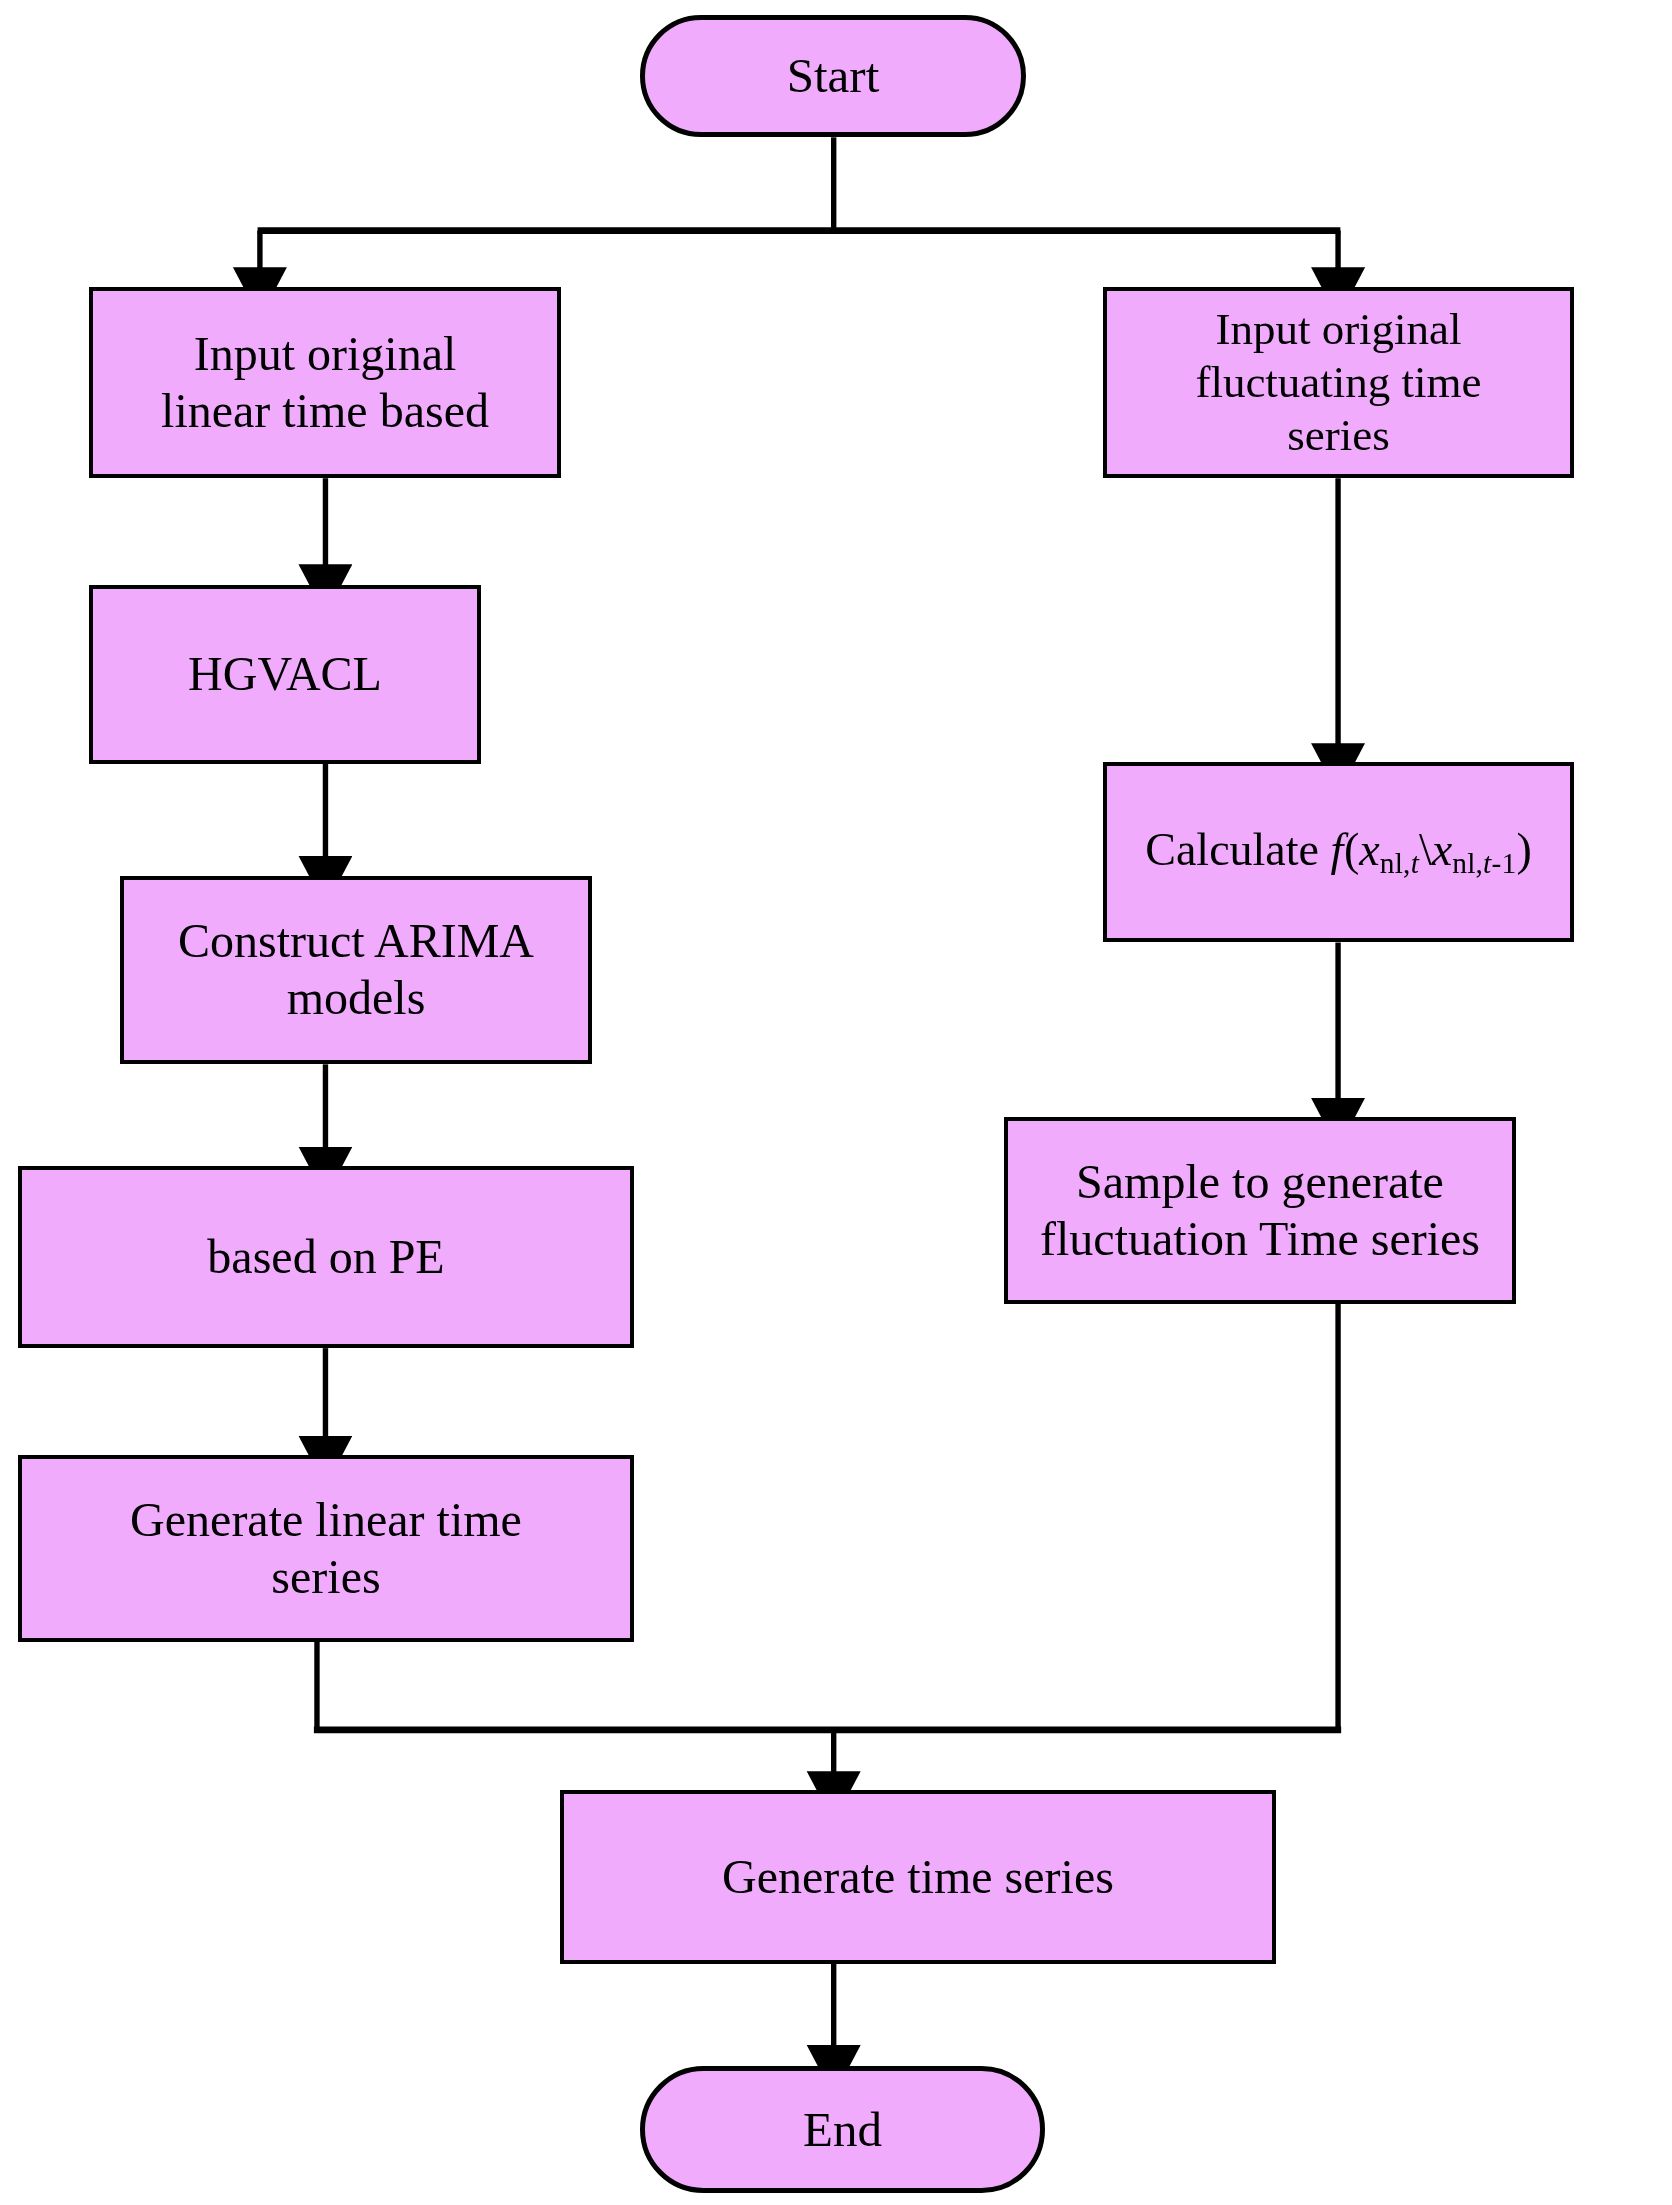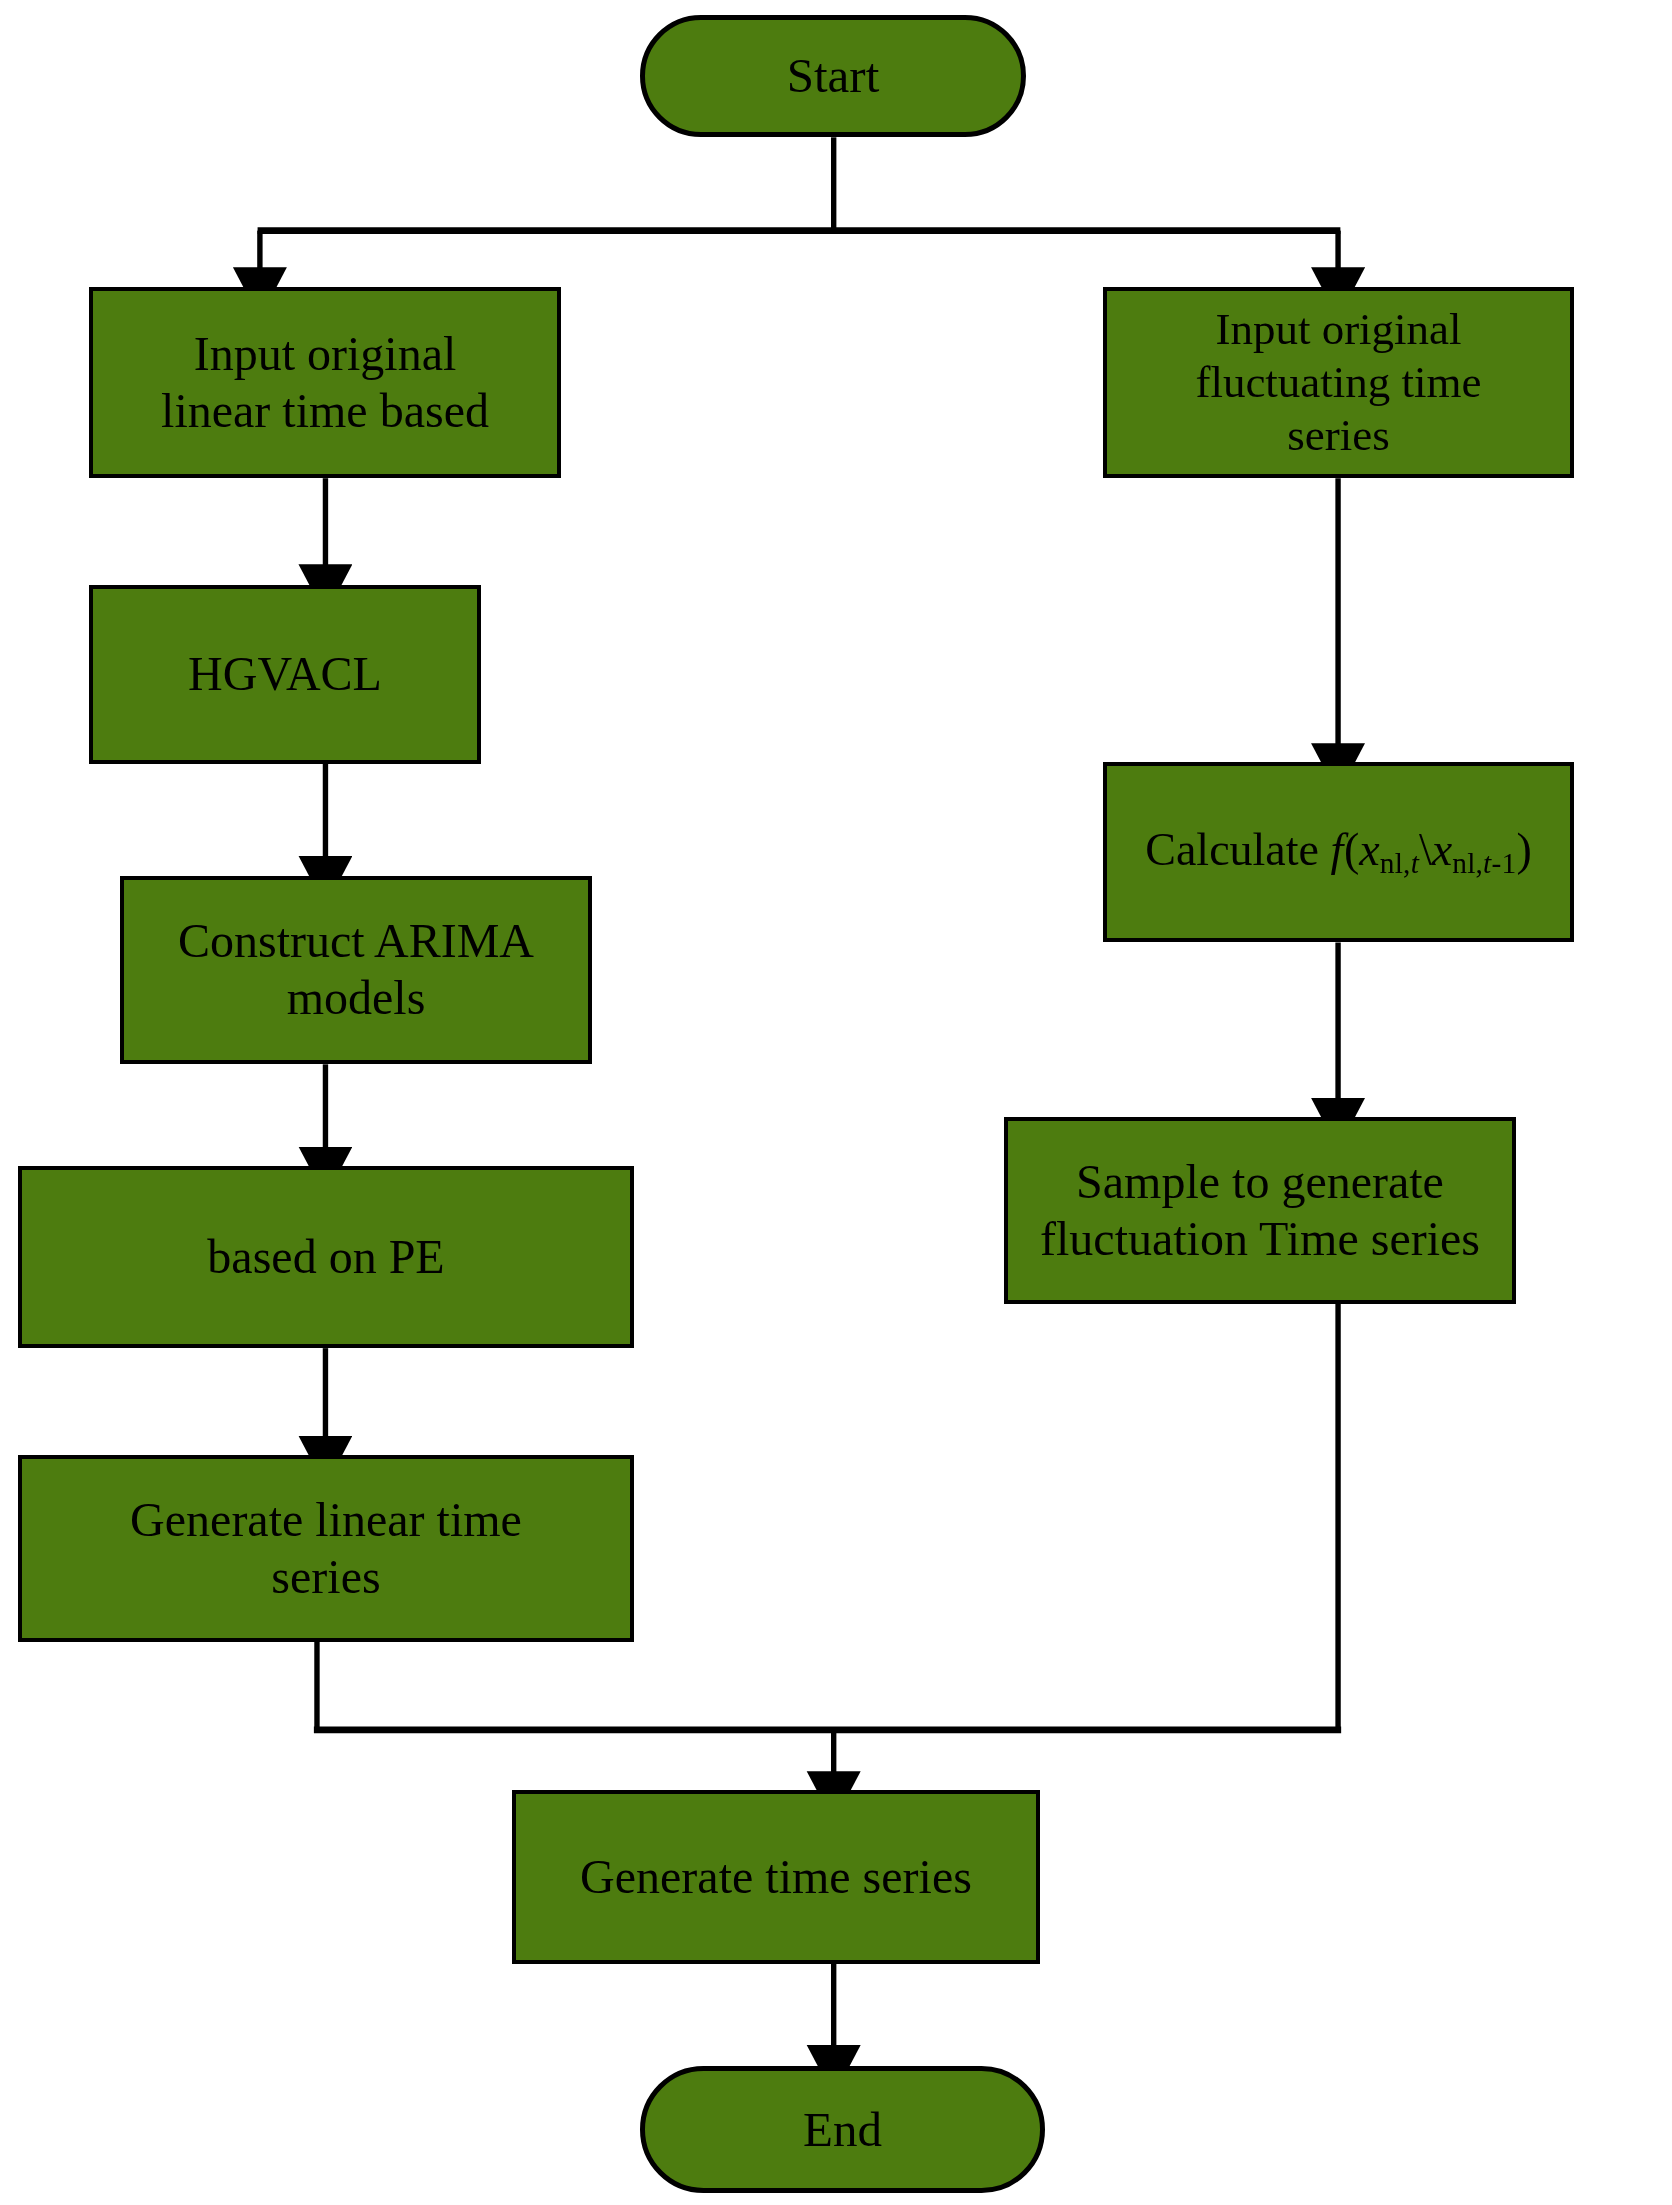--- a/index.html
+++ b/index.html
@@ -23,21 +23,21 @@
     position: absolute;
     left: 0;
     top: 0;
     width: 1672px;
     height: 2205px;
     pointer-events: none;
   }
   .node {
     position: absolute;
     box-sizing: border-box;
-    background: #4d7c0f;
+    background: #f0abfc;
     border: 4.6px solid #000000;
     display: flex;
     align-items: center;
     justify-content: center;
     text-align: center;
     line-height: 1.18;
     font-size: 48px;
     padding: 3.1px 7.7px;
   }
   .node.terminal {
@@ -146,21 +146,21 @@
     </span>
   </div>
 
   <div class="node" style="left:1004px; top:1117px; width:512px; height:187px;">
     <span class="label">
       <span class="ln">Sample to generate</span>
       <span class="ln">fluctuation Time series</span>
     </span>
   </div>
 
-  <div class="node" style="left:512px; top:1790px; width:528px; height:174px;">
+  <div class="node" style="left:560px; top:1790px; width:716px; height:174px;">
     <span class="label">
       <span class="ln">Generate time series</span>
     </span>
   </div>
 
   <div class="node terminal" style="left:640px; top:2066px; width:405px; height:127px; font-size:49px;">
     <span class="label">End</span>
   </div>
 
 </div>

